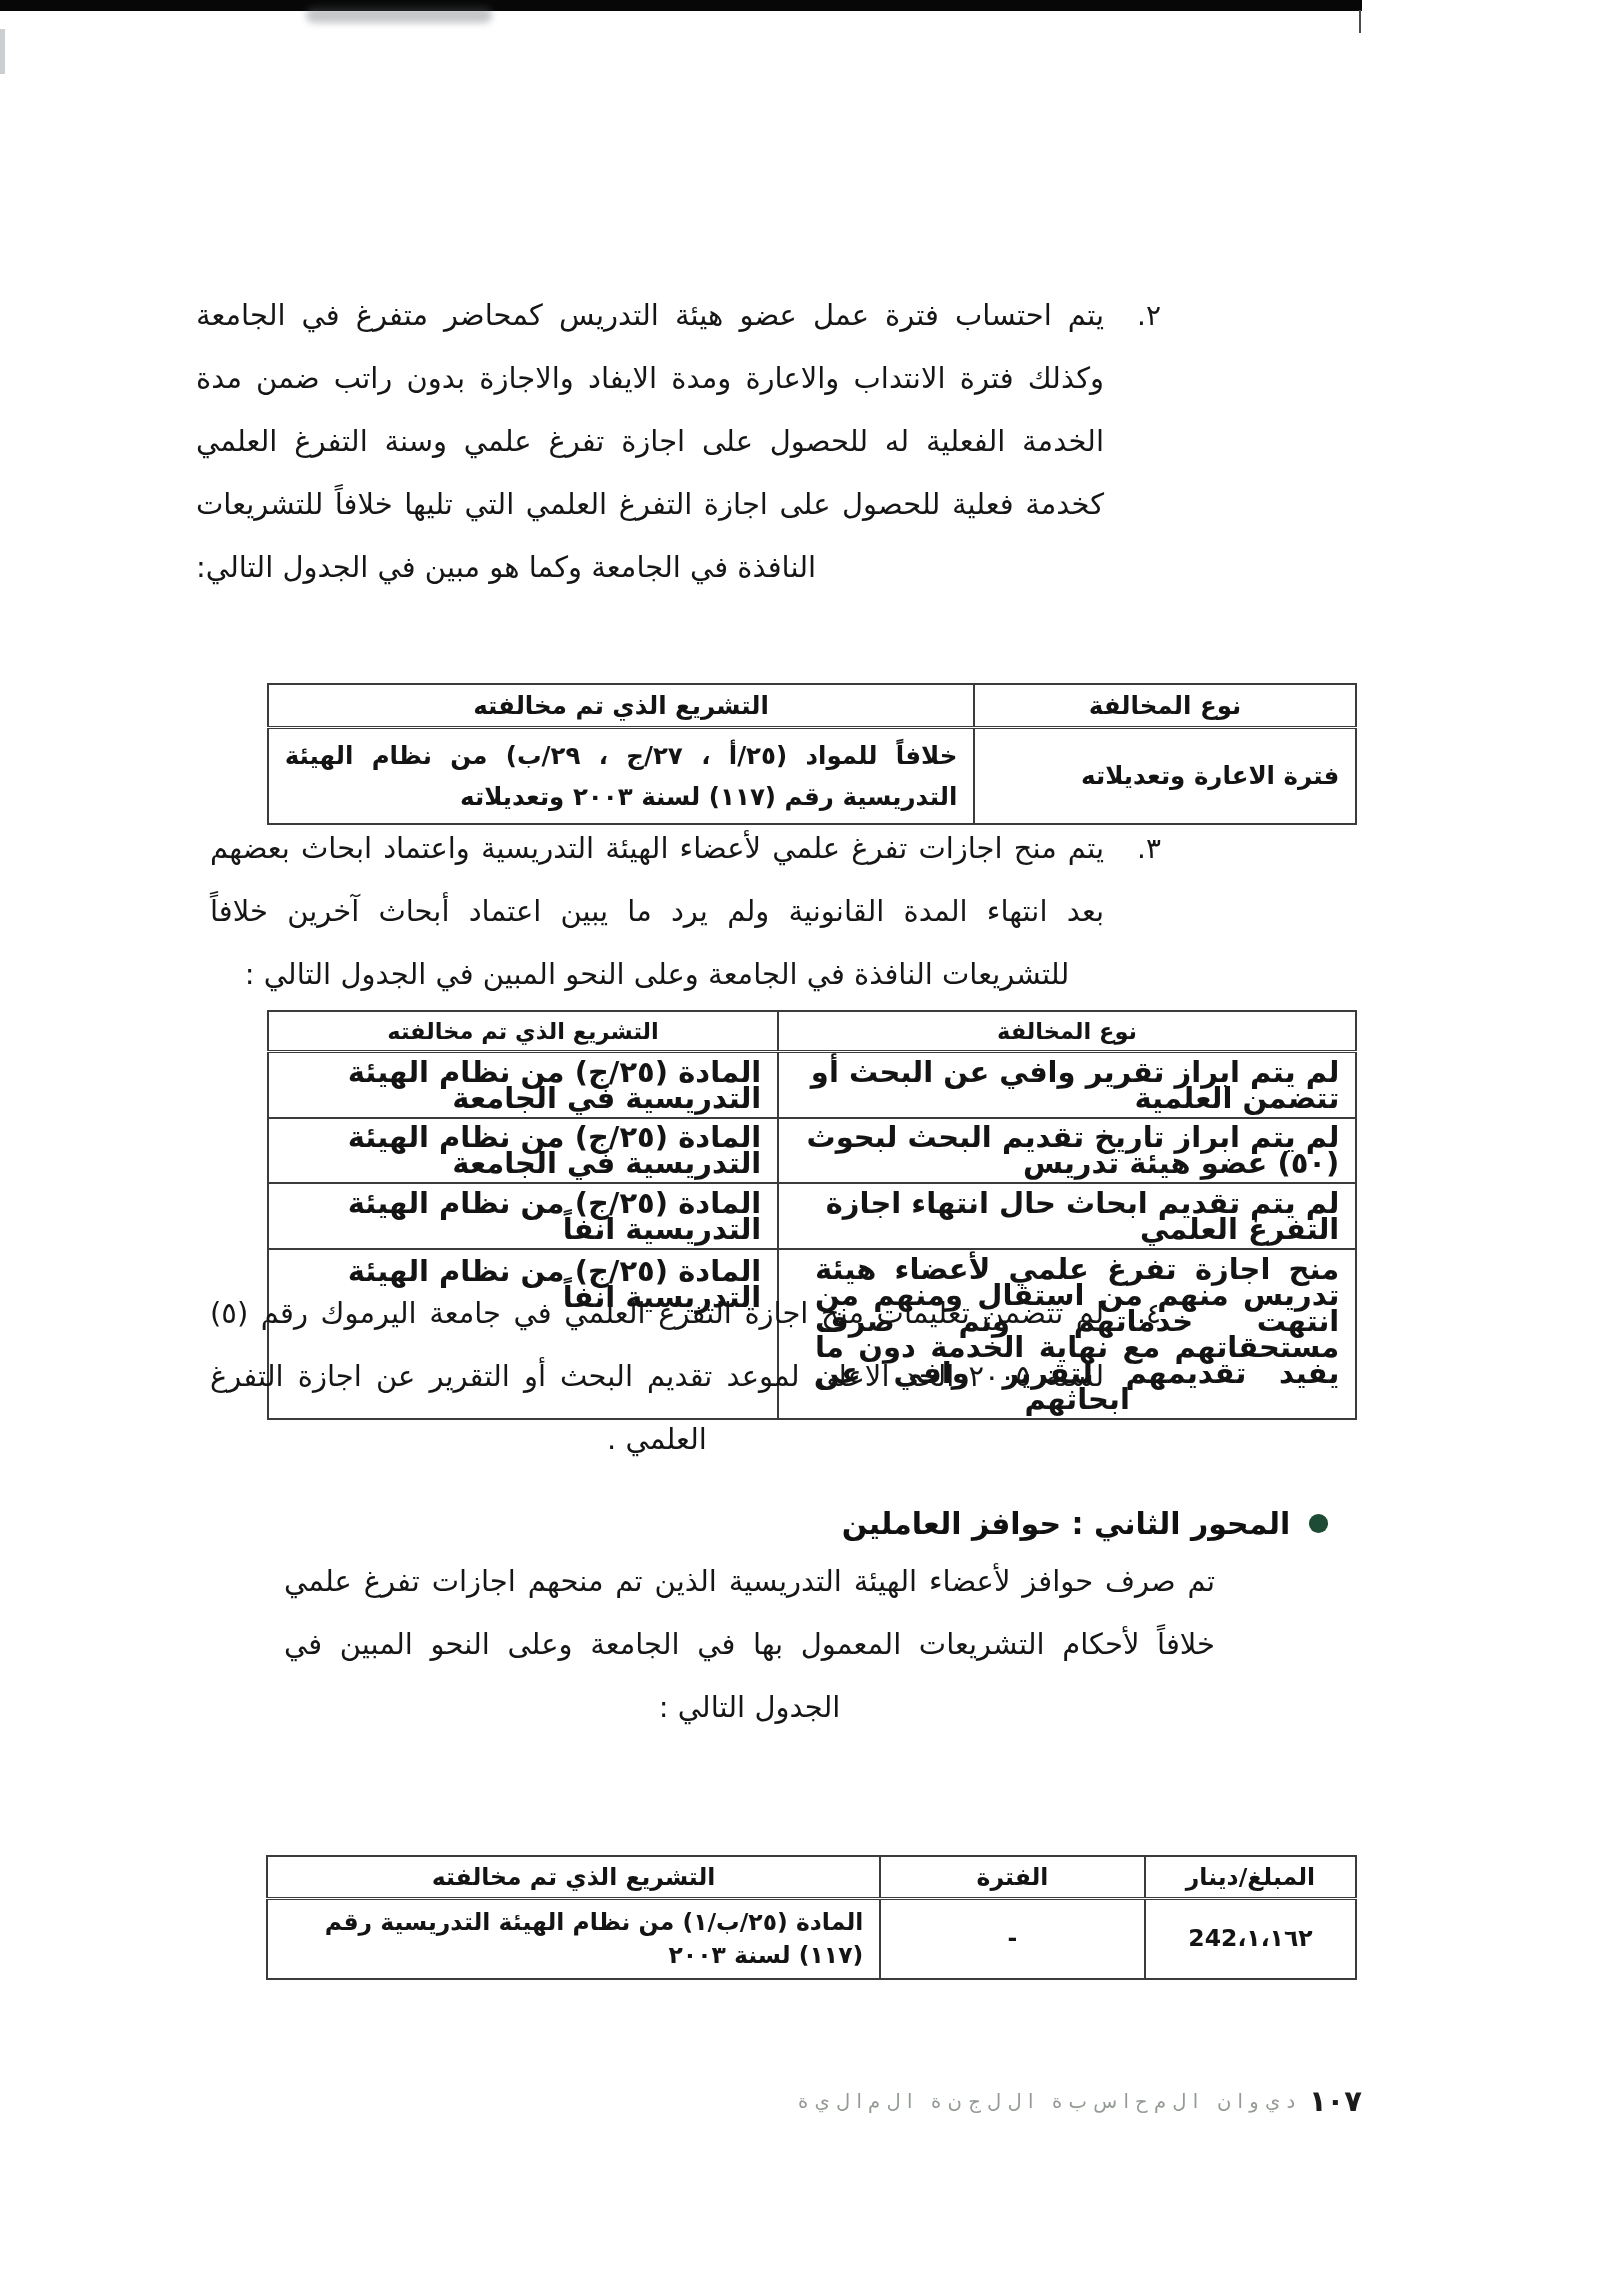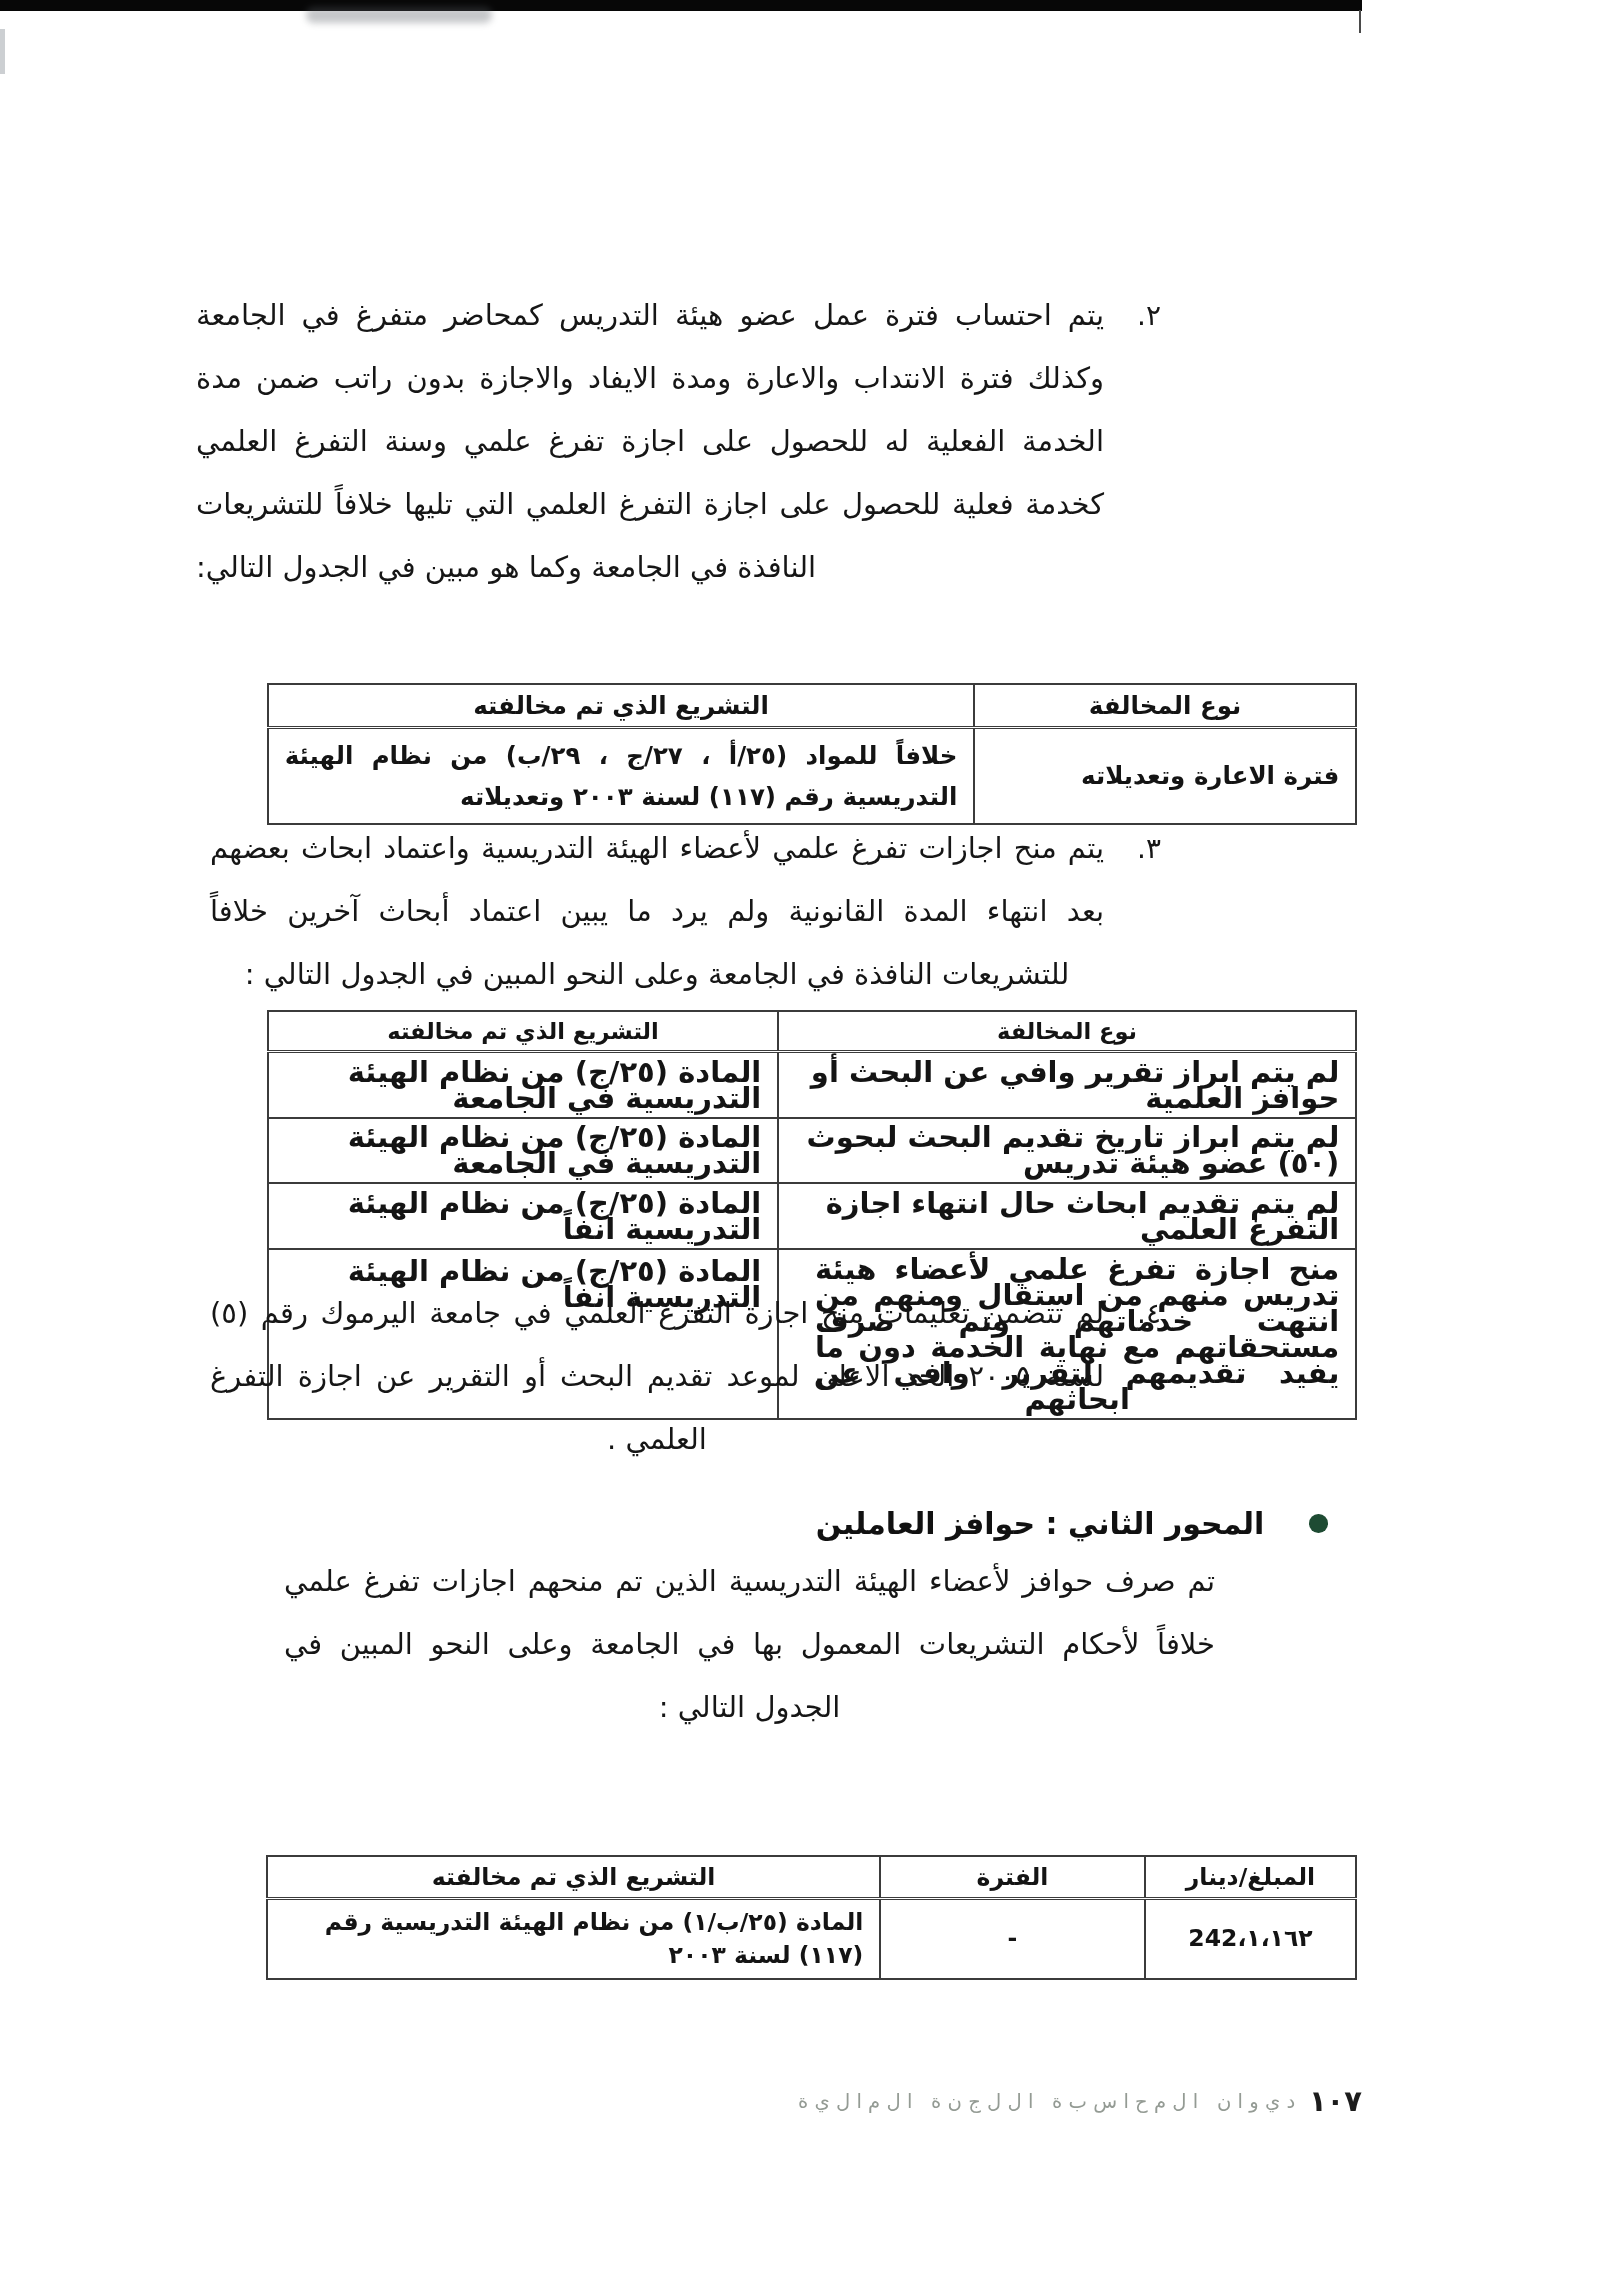--- a/index.html
+++ b/index.html
@@ -57,21 +57,21 @@
   .table-2 .v-top { vertical-align:top; padding-top:7.8px; }
 
   .table-3 { top:1855px; }
   .table-3 th { font-size:23.5px; padding:19.6px 9.8px; }
   .table-3 td { font-size:23.5px; height:73px; line-height:33px; }
   .table-3 .cell-center { text-align:center; }
 
   
   .section-head {
     position:absolute; top:1506px; right:292px;
-    display:flex; align-items:center; gap:45px;
+    display:flex; align-items:center; gap:19px;
     font-size:30px; font-weight:bold; color:#111;
   }
   .bullet { flex:none; width:18.6px; height:18.6px; border-radius:50%; background:#1e4b33; }
 
   .section-para { top:1550px; right:405px; left:270px; }
 
   
   .footer {
     position:absolute; top:2084px; right:258px;
     display:flex; align-items:center; gap:13.7px;
@@ -125,21 +125,21 @@
         <col style="width:510px">
       </colgroup>
     <thead>
       <tr>
         <th>نوع المخالفة</th>
         <th>التشريع الذي تم مخالفته</th>
       </tr>
     </thead>
     <tbody>
       <tr>
-        <td>لم يتم ابراز تقرير وافي عن البحث أو حوافز العلمية</td>
+        <td>لم يتم ابراز تقرير وافي عن البحث أو تتضمن العلمية</td>
         <td>المادة (٢٥/ج) من نظام الهيئة التدريسية في الجامعة</td>
       </tr>
       <tr>
         <td>لم يتم ابراز تاريخ تقديم البحث لبحوث (٥٠) عضو هيئة تدريس</td>
         <td>المادة (٢٥/ج) من نظام الهيئة التدريسية في الجامعة</td>
       </tr>
       <tr>
         <td>لم يتم تقديم ابحاث حال انتهاء اجازة التفرغ العلمي</td>
         <td>المادة (٢٥/ج) من نظام الهيئة التدريسية انفاً</td>
       </tr>

